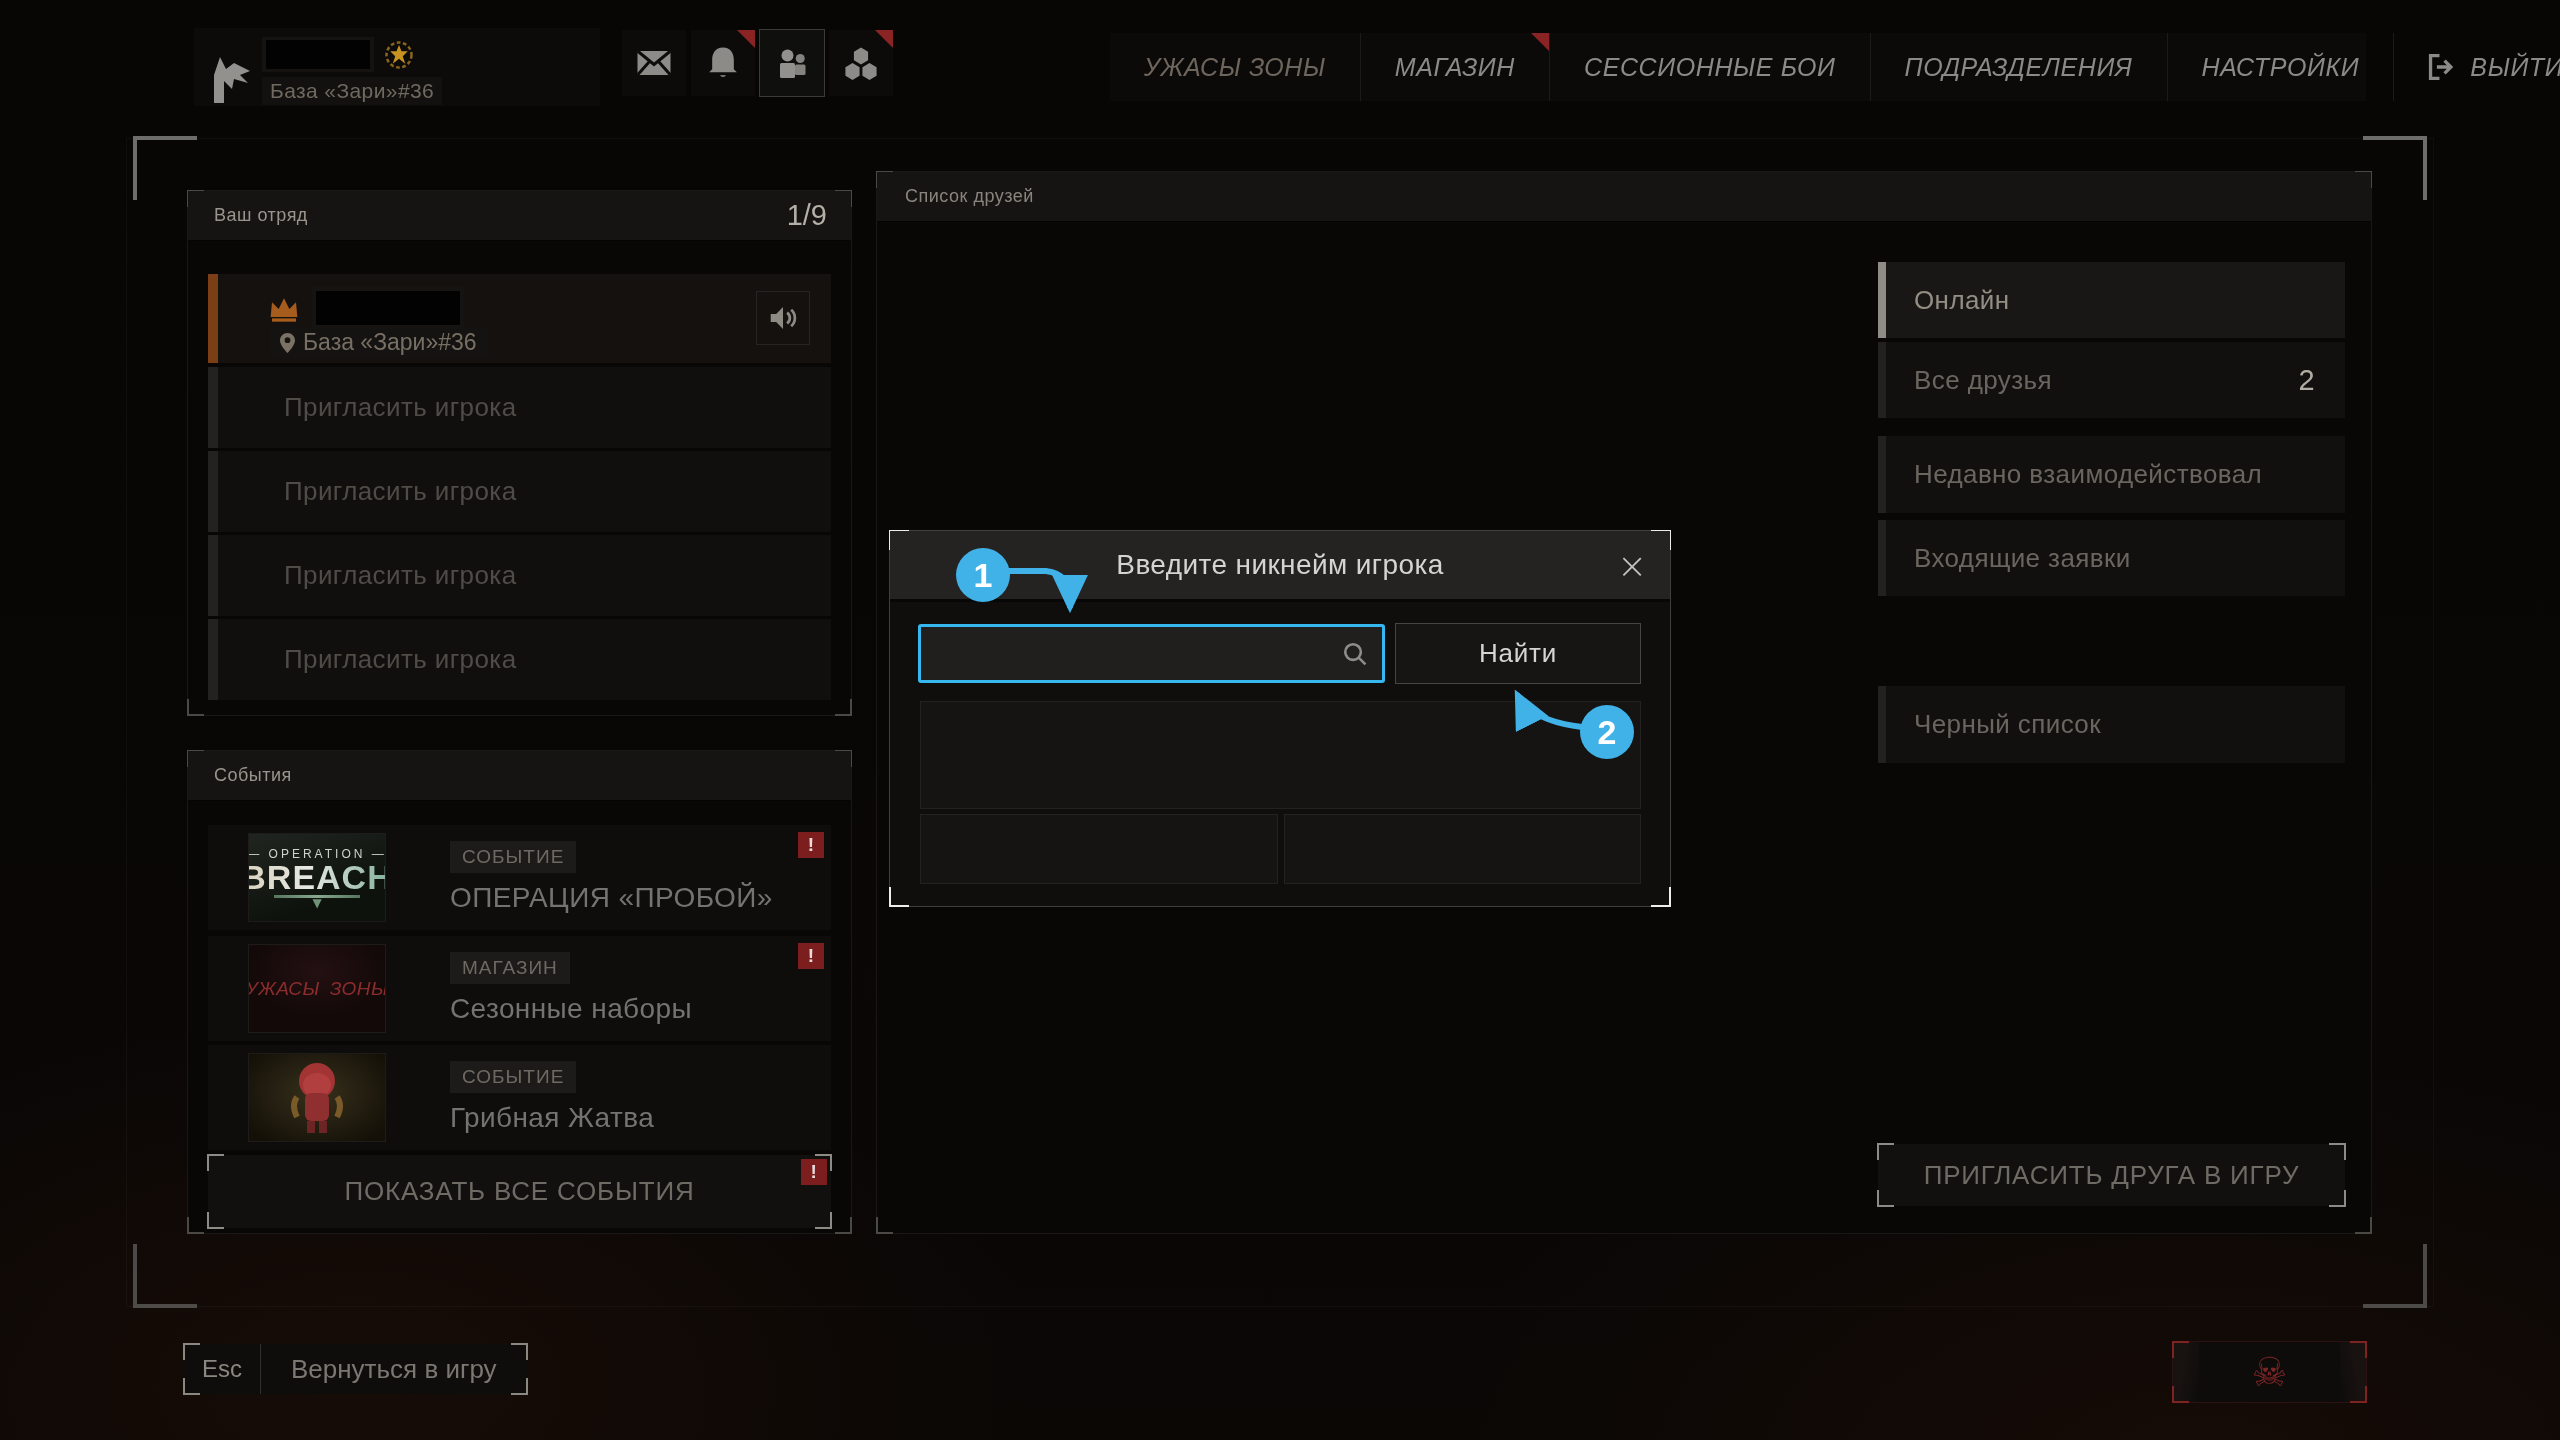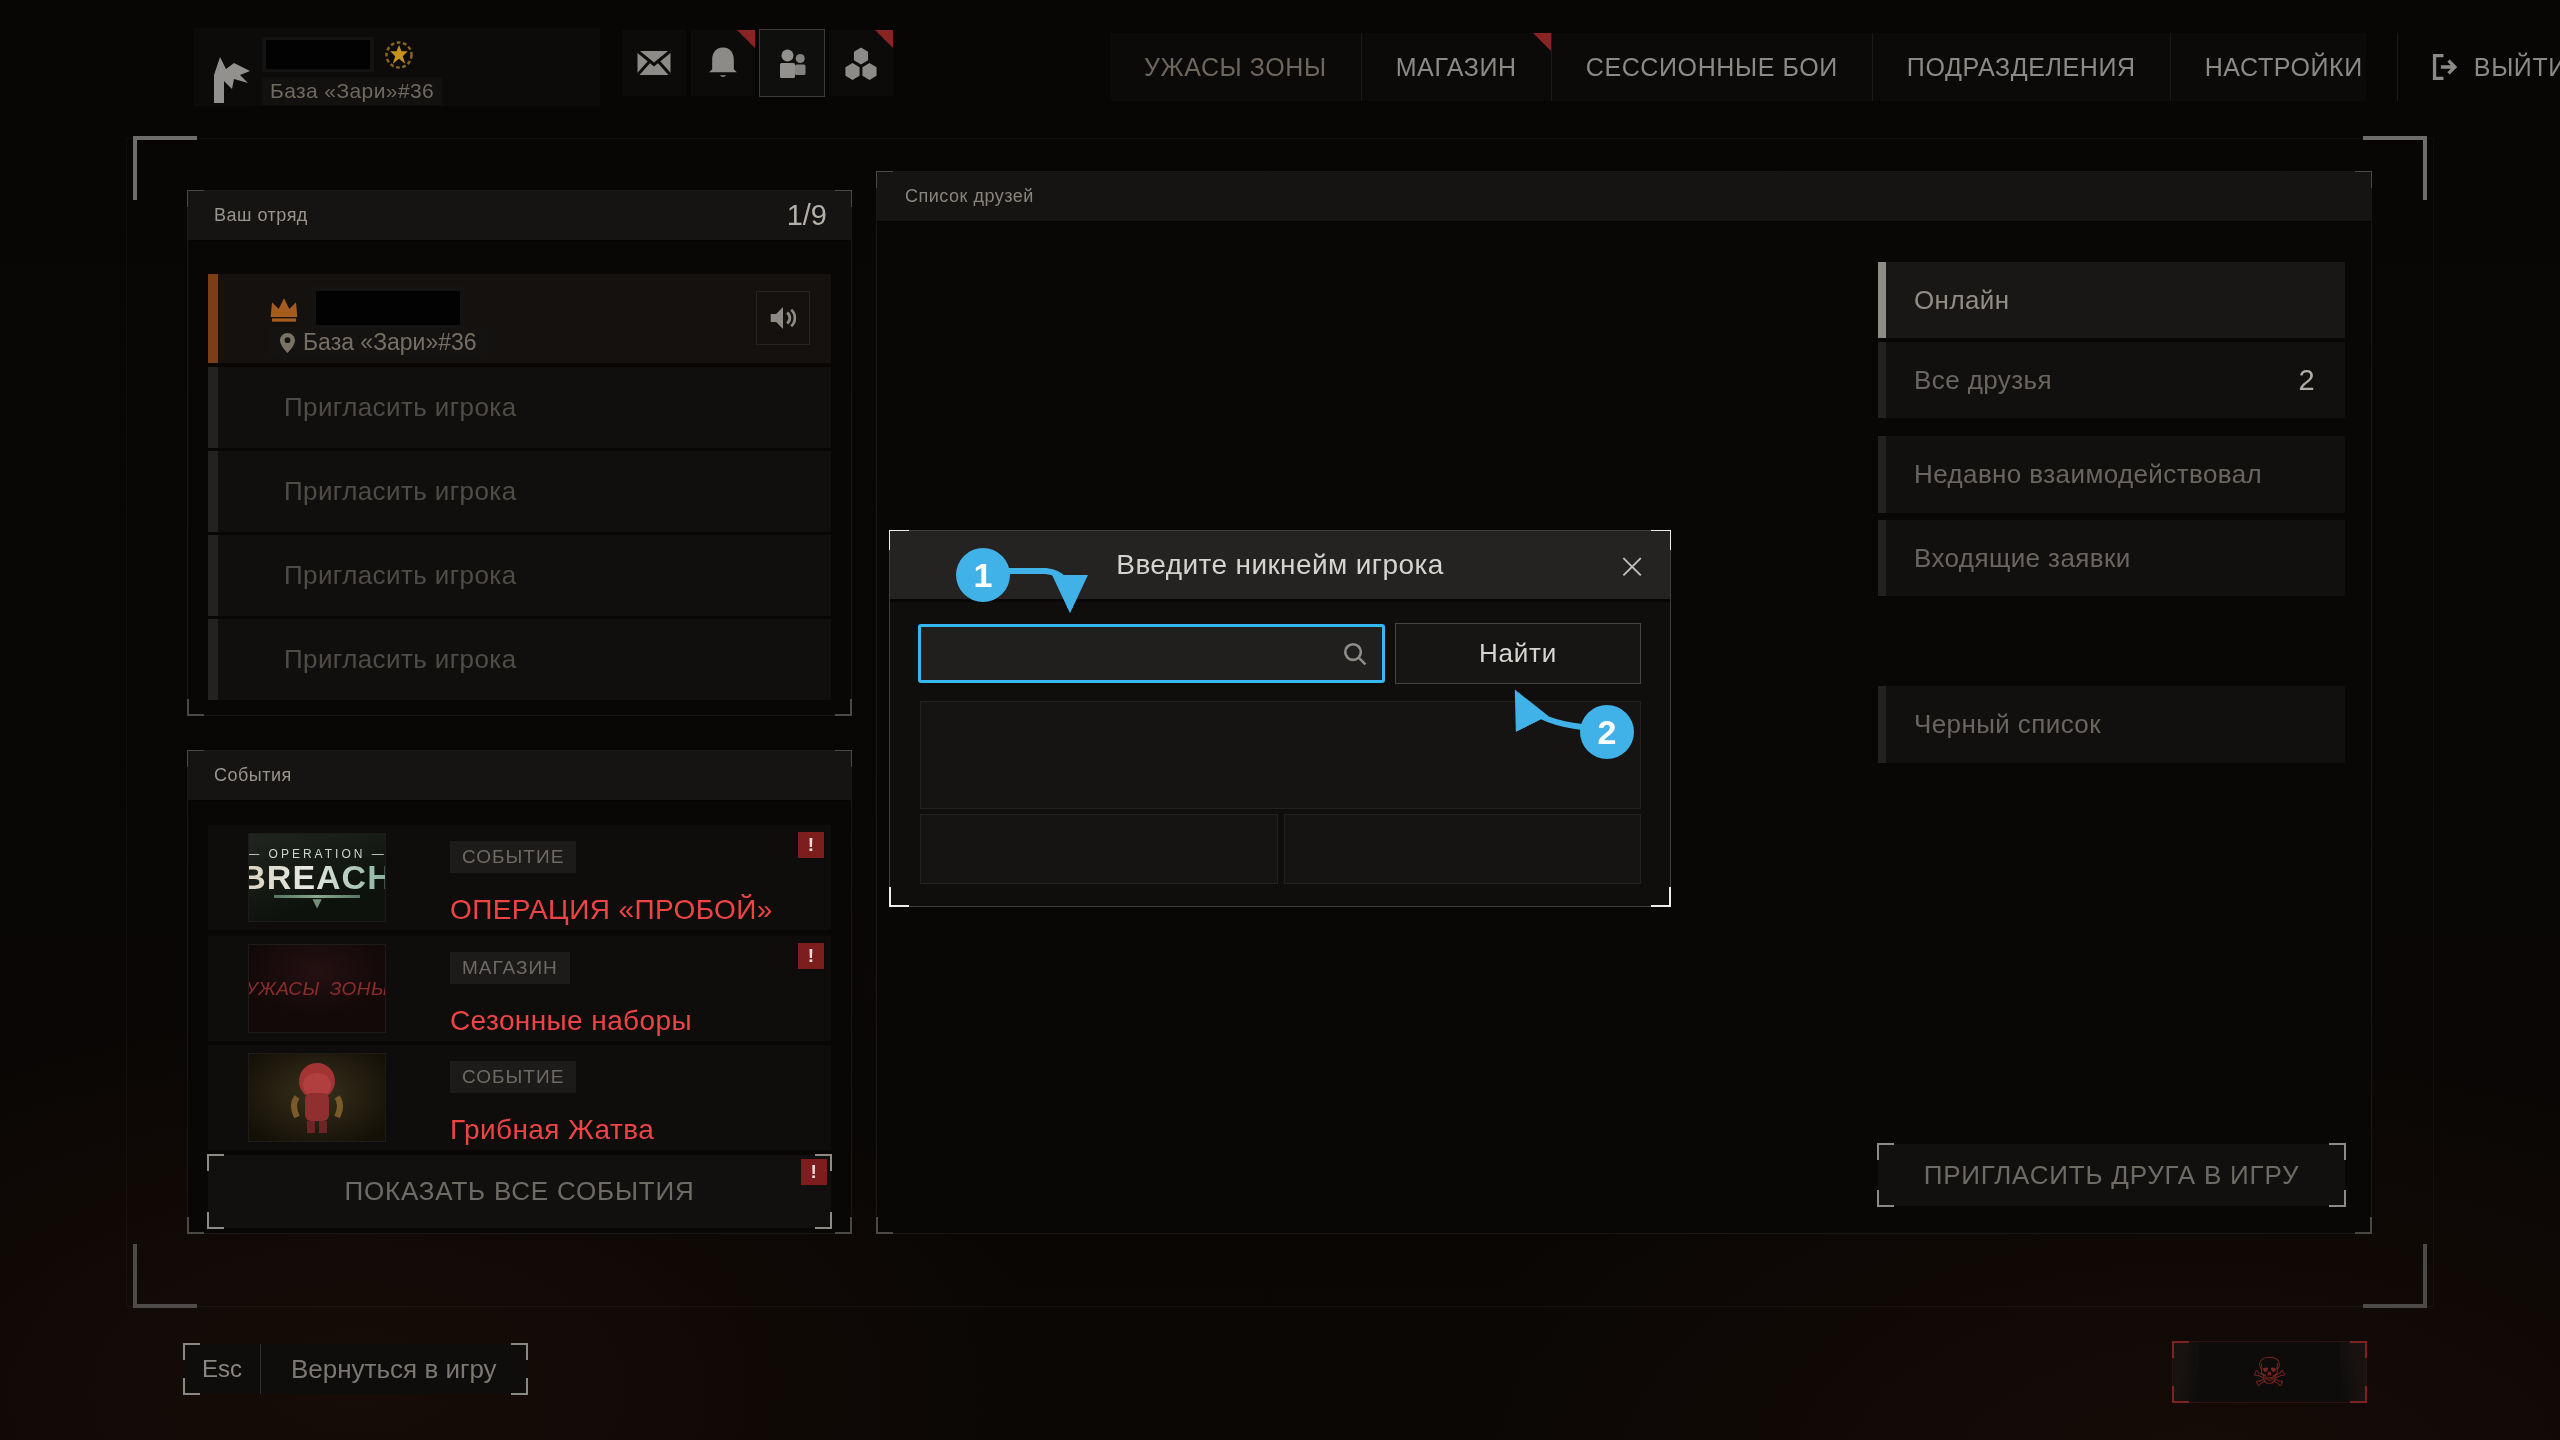--- a/index.html
+++ b/index.html
@@ -31,21 +31,21 @@
   .name-chip{left:68px;top:9px;width:112px;height:35px;background:#141312;}
   .name-redact{left:4px;top:3px;width:104px;height:29px;background:#020202;}
   .rank-badge{left:190px;top:12px;width:30px;height:30px;}
   .base-chip{left:68px;top:49px;padding:2px 8px;background:rgba(20,19,17,.8);
              font-size:21px;color:#6f695f;letter-spacing:.4px;white-space:nowrap;}
   .icon-cell{top:30px;width:64px;height:66px;background:rgba(13,12,11,.92);display:flex;align-items:center;justify-content:center;}
   .icon-cell.sel{background:#16151399;outline:1px solid #3b3a37;}
   .wedge{position:absolute;right:0;top:0;width:0;height:0;border-style:solid;border-width:0 18px 18px 0;border-color:transparent #8a2424 transparent transparent;}
   .top-menu{left:1110px;top:33px;height:68px;width:1256px;background:rgba(12,11,10,.92);display:flex;align-items:stretch;}
   .menu-item{position:relative;display:flex;align-items:center;justify-content:center;gap:14px;
-             padding:0 34px;border-left:1px solid #1c1b19;font-size:25px;letter-spacing:.6px;color:#8b8a87;white-space:nowrap;}
+             padding:0 34px;border-left:1px solid #1c1b19;font-size:25px;letter-spacing:.6px;color:#8b8a87;white-space:nowrap;font-style:italic;}
   .menu-item:first-child{border-left:none;color:#6e655c;}
   
   .panel{background:rgba(9,8,7,.92);outline:1px solid #191817;}
   .panel-h{position:absolute;left:0;top:0;right:0;height:49px;background:#151413;border-bottom:1px solid #040404;
            display:flex;align-items:center;}
   .panel-h .t{margin-left:26px;font-size:18px;color:#9a958c;letter-spacing:.5px;}
   .panel-h .c{margin-left:auto;margin-right:24px;font-size:29px;color:#b5b0a7;}
   
   .squad{left:188px;top:191px;width:663px;height:524px;}
   .row{position:absolute;left:20px;right:20px;background:#100f0e;}
@@ -60,21 +60,21 @@
   .speaker{position:absolute;right:22px;top:18px;width:52px;height:52px;outline:1px solid #272523;
            display:flex;align-items:center;justify-content:center;}
   .invite{height:81px;display:flex;align-items:center;}
   .invite span{margin-left:76px;font-size:26px;color:#4f4c47;letter-spacing:.4px;}
   
   .events{left:188px;top:751px;width:663px;height:482px;}
   .ev{position:absolute;left:20px;right:20px;height:105px;background:#0e0d0c;}
   .thumb{position:absolute;left:40px;top:8px;width:138px;height:89px;overflow:hidden;border:1px solid #1d1c1a;box-sizing:border-box;}
   .tag{position:absolute;left:242px;top:16px;background:#1c1b19;color:#6e6a63;font-size:19px;
        letter-spacing:1px;padding:5px 12px;}
-  .ev-title{position:absolute;left:242px;bottom:4px;font-size:28px;color:#ef4444;letter-spacing:.4px;white-space:nowrap;margin-top:20px;}
+  .ev-title{position:absolute;left:242px;bottom:16px;font-size:28px;color:#737373;letter-spacing:.4px;white-space:nowrap;margin-top:20px;}
   .alert{position:absolute;right:7px;top:7px;width:26px;height:26px;background:#7d1e1e;color:#e8dcdc;
          font-size:19px;font-weight:bold;display:flex;align-items:center;justify-content:center;}
   .btn{display:flex;align-items:center;justify-content:center;background:#11100f;position:absolute;
        font-size:26px;color:#6e6b65;letter-spacing:.8px;}
   .show-all{left:20px;right:20px;top:404px;height:73px;--ckc:#8d8b86;}
   
   .th-breach{background:linear-gradient(160deg,#20261f,#0e120d 70%);display:flex;flex-direction:column;align-items:center;justify-content:center;}
   .th-breach .t1{font-size:12px;letter-spacing:3px;color:#cdd4cd;white-space:nowrap;}
   .th-breach .t2{font-size:34px;font-weight:bold;letter-spacing:1px;line-height:.95;
       background:linear-gradient(90deg,#d9d2bd,#e6e8e2 45%,#7fae97);-webkit-background-clip:text;background-clip:text;color:transparent;}

